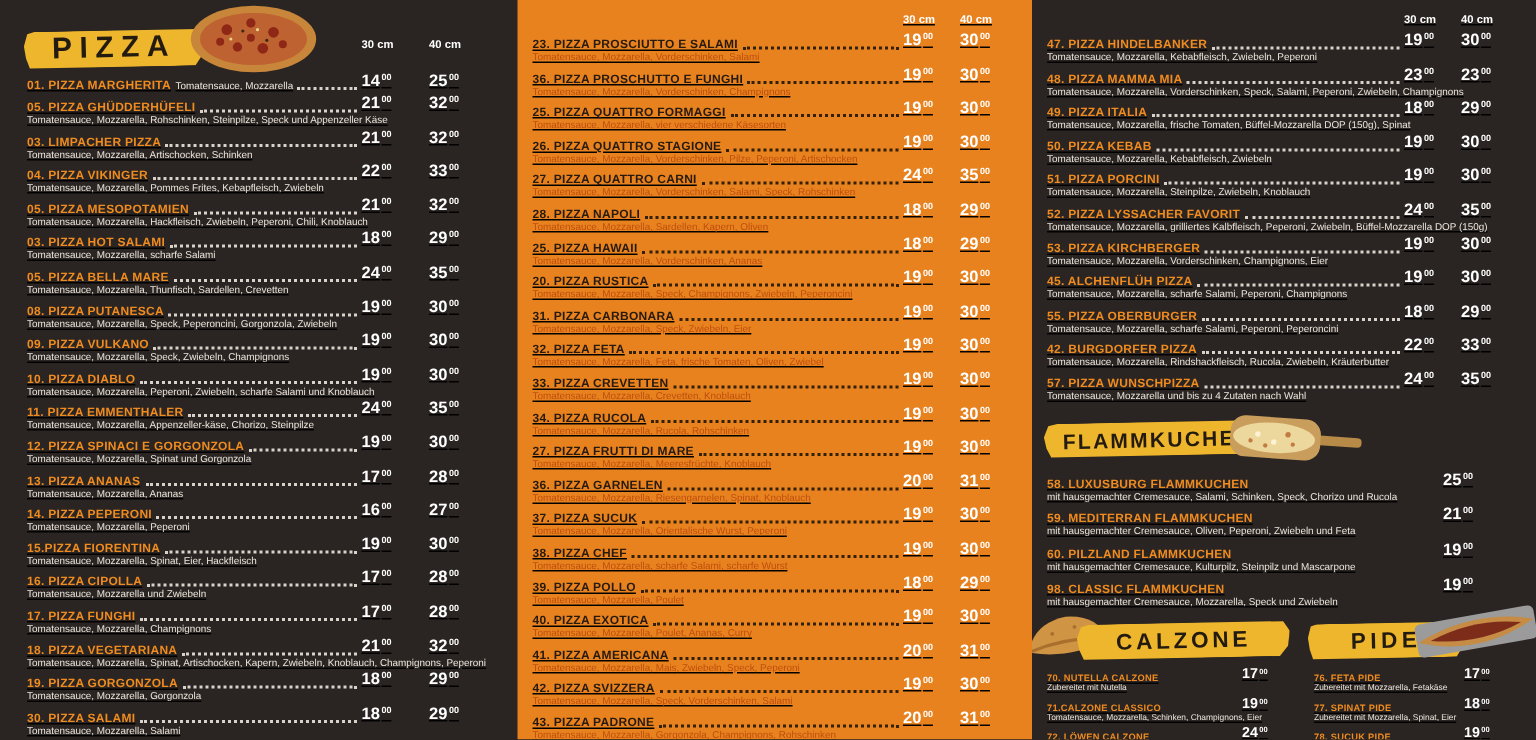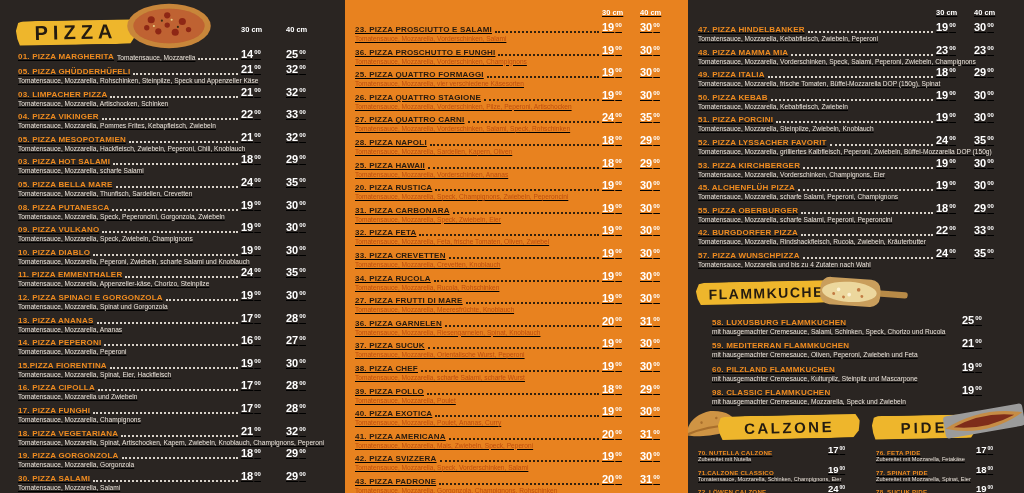--- a/index.html
+++ b/index.html
@@ -51,21 +51,21 @@
   .spacer{flex:1;}
   .price{font-weight:bold;color:#fff;font-size:11px;line-height:11px;white-space:nowrap;}
   #p-left .price{width:45px;}
   #p-mid .price,#p-right .items-top .price{width:38px;}
   .cents{font-size:6px;position:relative;top:-4px;margin-left:1px;}
 
   
   .flamm-head{position:relative;height:36px;margin-top:6px;}
   .banner-flamm{position:absolute;left:8px;top:6px;width:152px;height:23px;font-size:14px;letter-spacing:1.5px;}
   .flamm-img{position:absolute;left:130px;top:-4px;width:92px;height:42px;transform:rotate(4deg);}
-  .fl-items{padding:4px 12px 0 24px;}
+  .fl-items{padding:4px 12px 0 10px;}
   .fl-items .price{width:50px;}
   .fl-items .item{margin-bottom:3px;}
 
   
   .bottom-cols{display:flex;margin-top:6px;}
   .col-calzone{width:178px;position:relative;}
   .col-pide{flex:1;position:relative;}
   .cal-head,.pide-head{position:relative;height:30px;}
   .banner-cal{position:absolute;left:30px;top:3px;width:142px;height:24px;font-size:15px;letter-spacing:2.5px;}
   .cal-img{position:absolute;left:-8px;top:-6px;width:62px;height:34px;transform:rotate(-8deg);}

